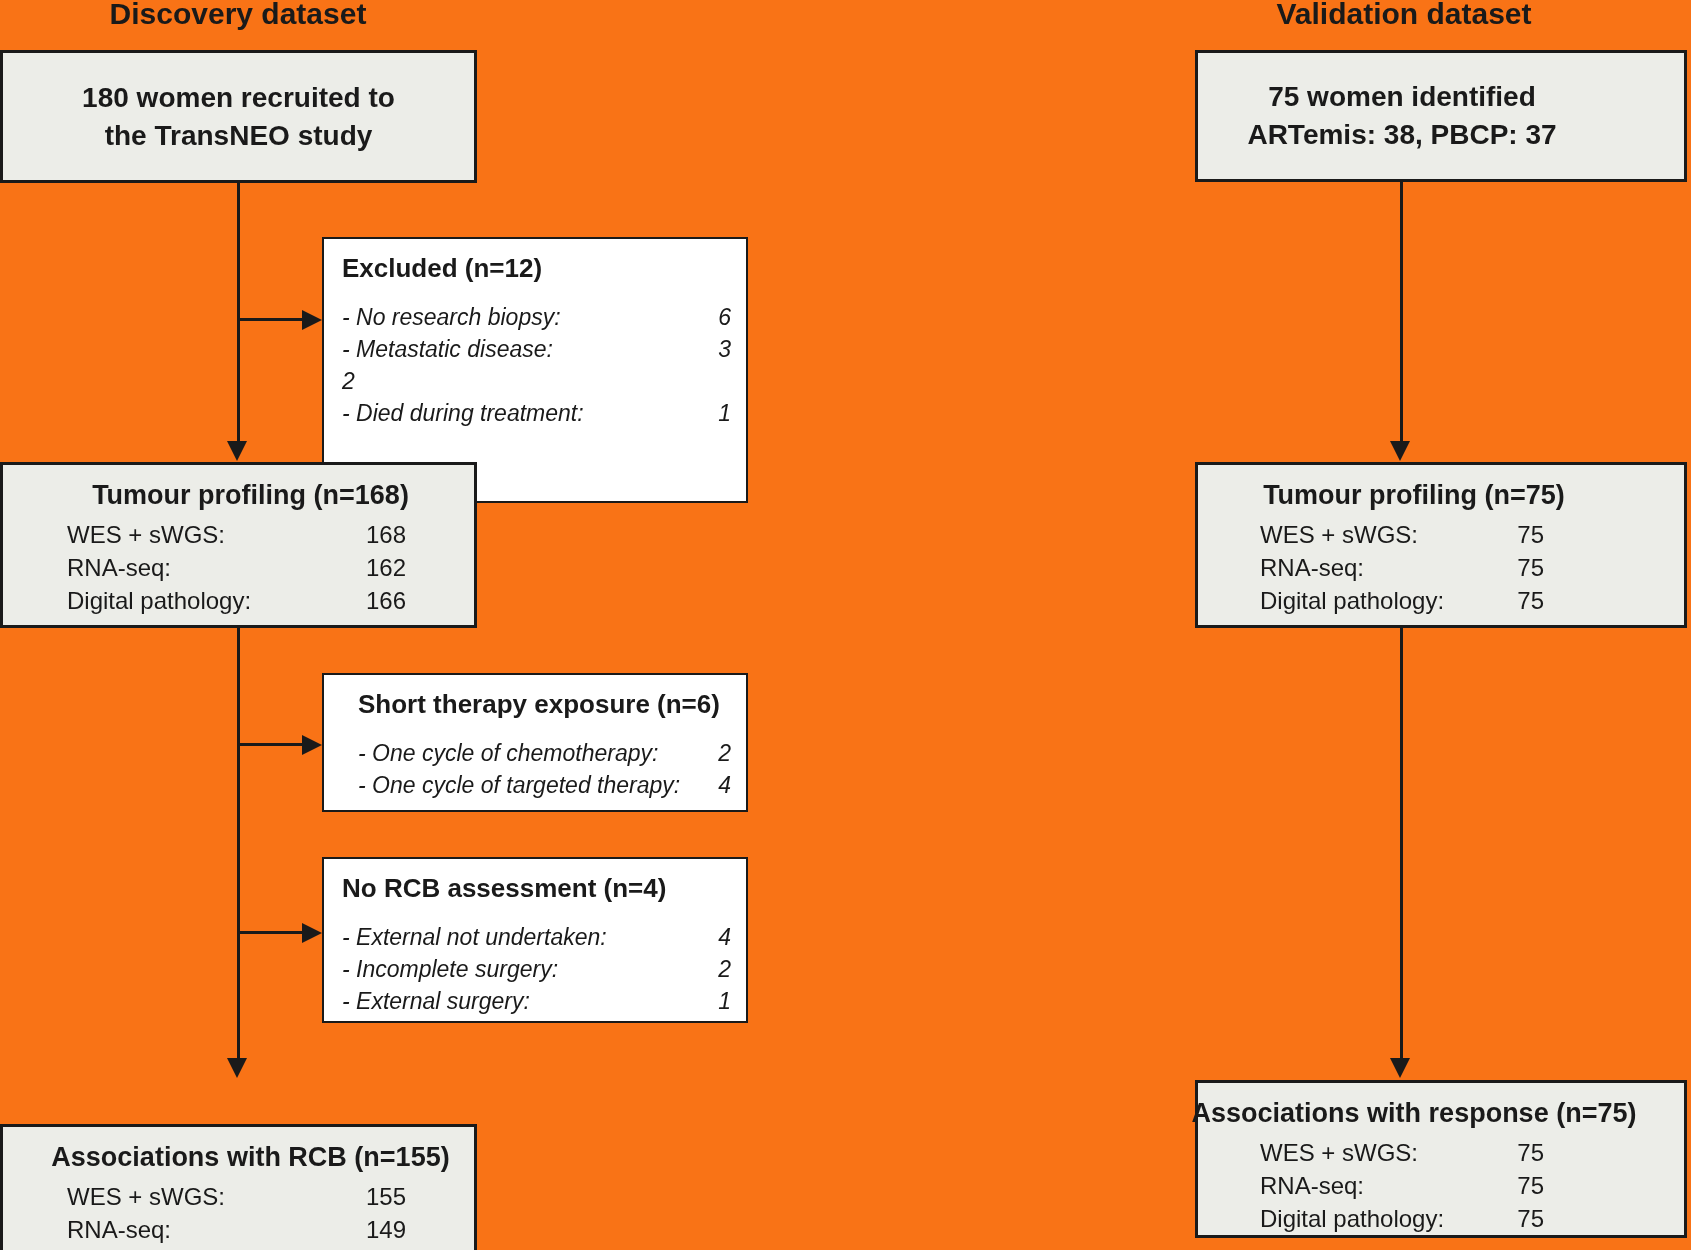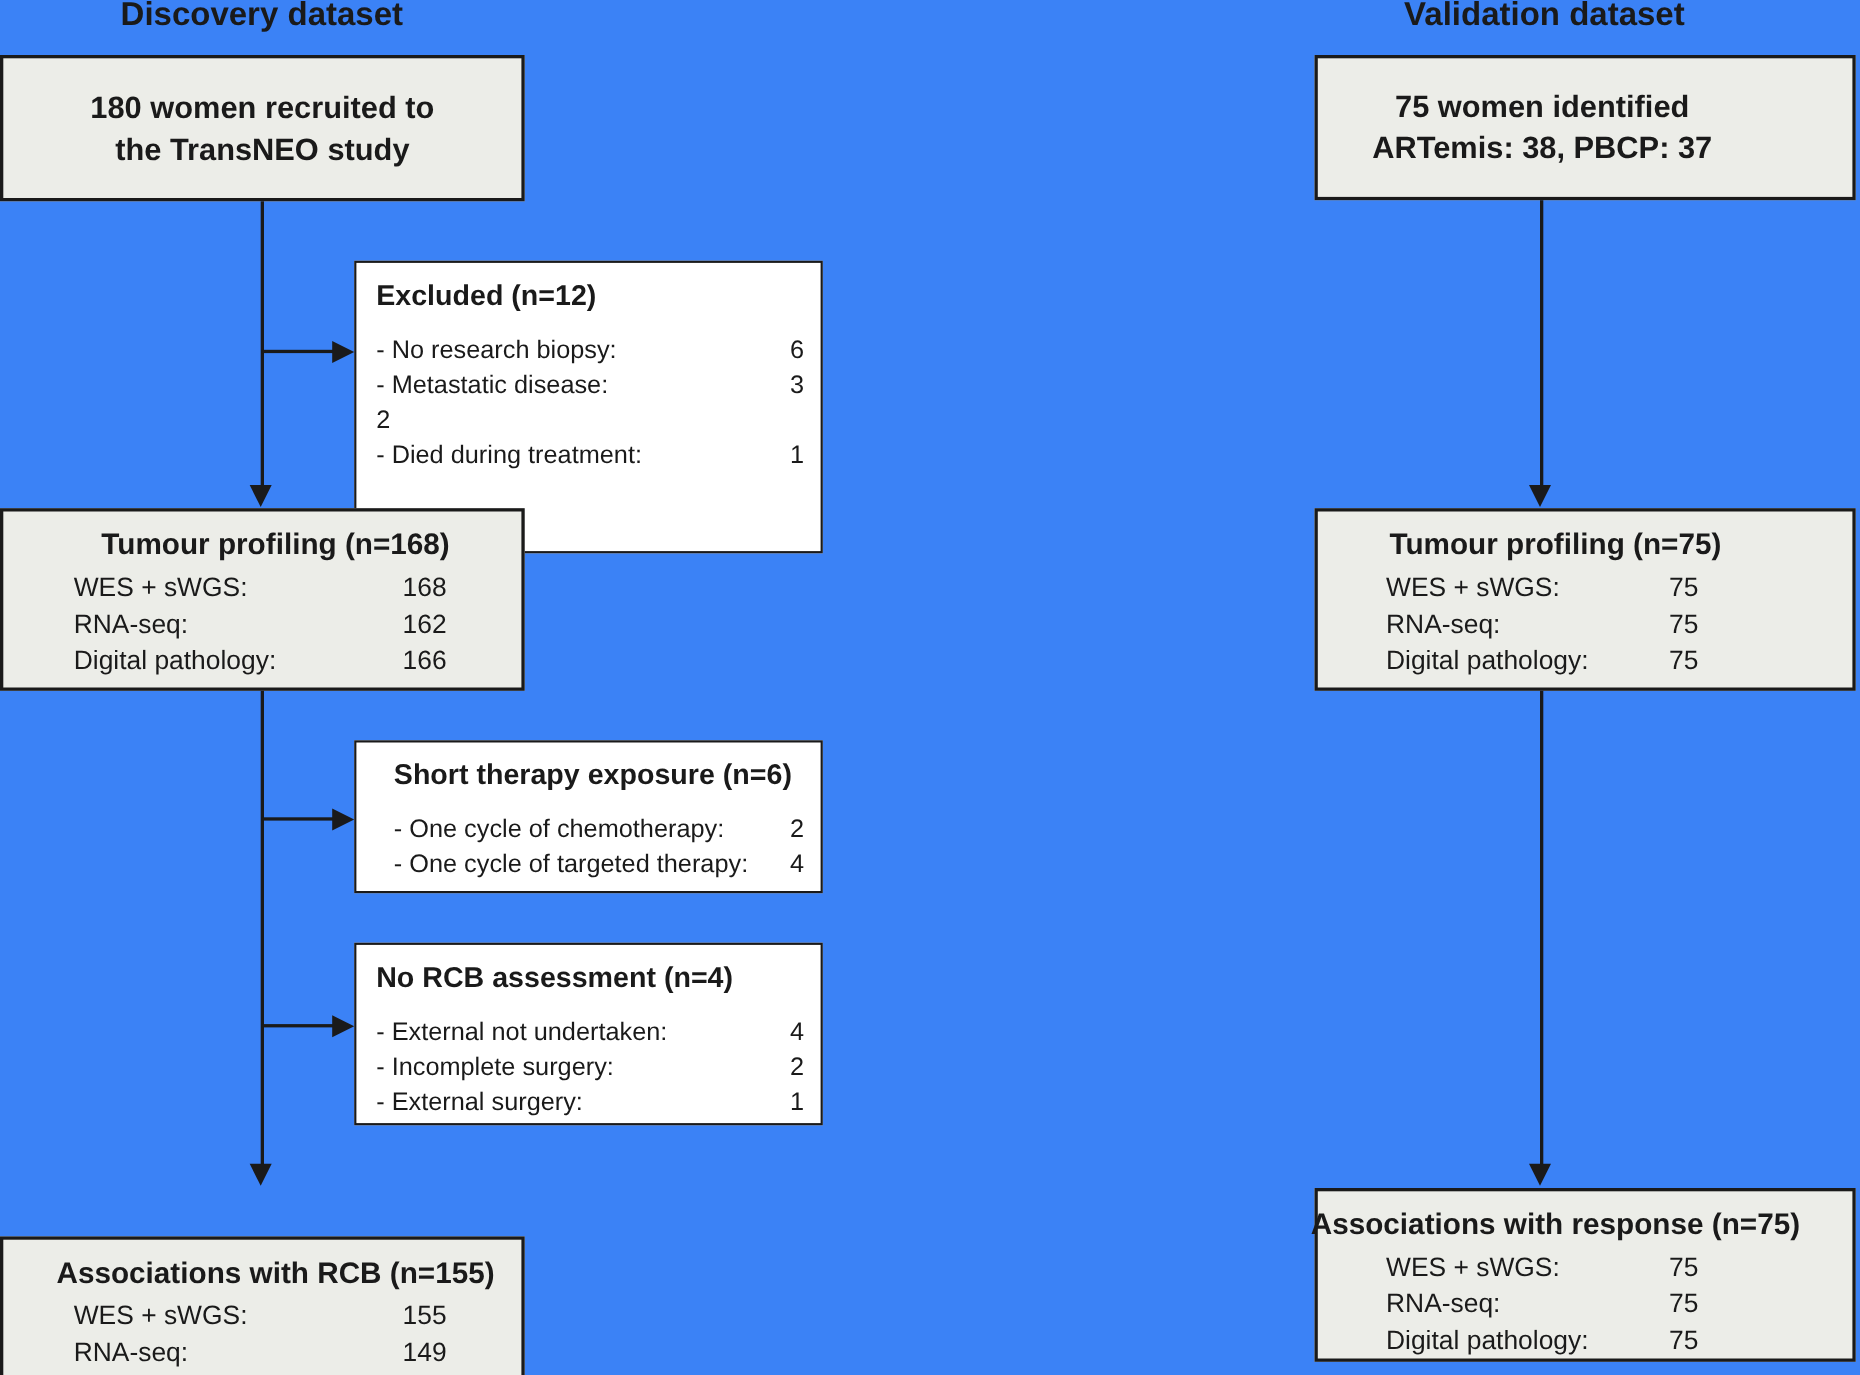--- a/index.html
+++ b/index.html
@@ -11,21 +11,21 @@
   * { box-sizing: border-box; margin: 0; padding: 0; }
   body {
     background: #fff;
     font-family: "Liberation Sans", "DejaVu Sans", sans-serif;
     color: var(--text);
   }
   #canvas {
     position: relative;
     width: 1691px;
     height: 1250px;
-    background: #3b82f6;
+    background: #f97316;
     overflow: hidden;
   }
   .heading {
     position: absolute;
     top: -3px;
     width: 420px;
     text-align: center;
     font-size: 30px;
     font-weight: bold;
     line-height: 34px;
@@ -83,21 +83,21 @@
     font-size: 26px;
     font-weight: bold;
     line-height: 34px;
     white-space: nowrap;
   }
   .wrows {
     padding: 0 15px 0 18px;
     font-size: 23px;
     line-height: 32px;
   }
-  .wrow { display: flex; justify-content: space-between; }
+  .wrow { display: flex; justify-content: space-between; font-style: italic; }
 
   
   #d-box1   { left: 0px;    top: 50px;   width: 477px; height: 133px; }
   #d-excl   { left: 322px;  top: 217px;  width: 426px; height: 266px; margin-top: 20px; }
   #d-prof   { left: 0px;    top: 462px;  width: 477px; height: 166px; }
   #d-short  { left: 322px;  top: 673px;  width: 426px; height: 139px; padding-left: 16px; }
   #d-norcb  { left: 322px;  top: 857px;  width: 426px; height: 166px; }
   #d-assoc  { left: 0px;    top: 1080px; width: 477px; height: 158px; margin-top: 44px; }
   #v-box1   { left: 1195px; top: 50px;   width: 492px; height: 132px; }
   #v-prof   { left: 1195px; top: 462px;  width: 492px; height: 166px; }

